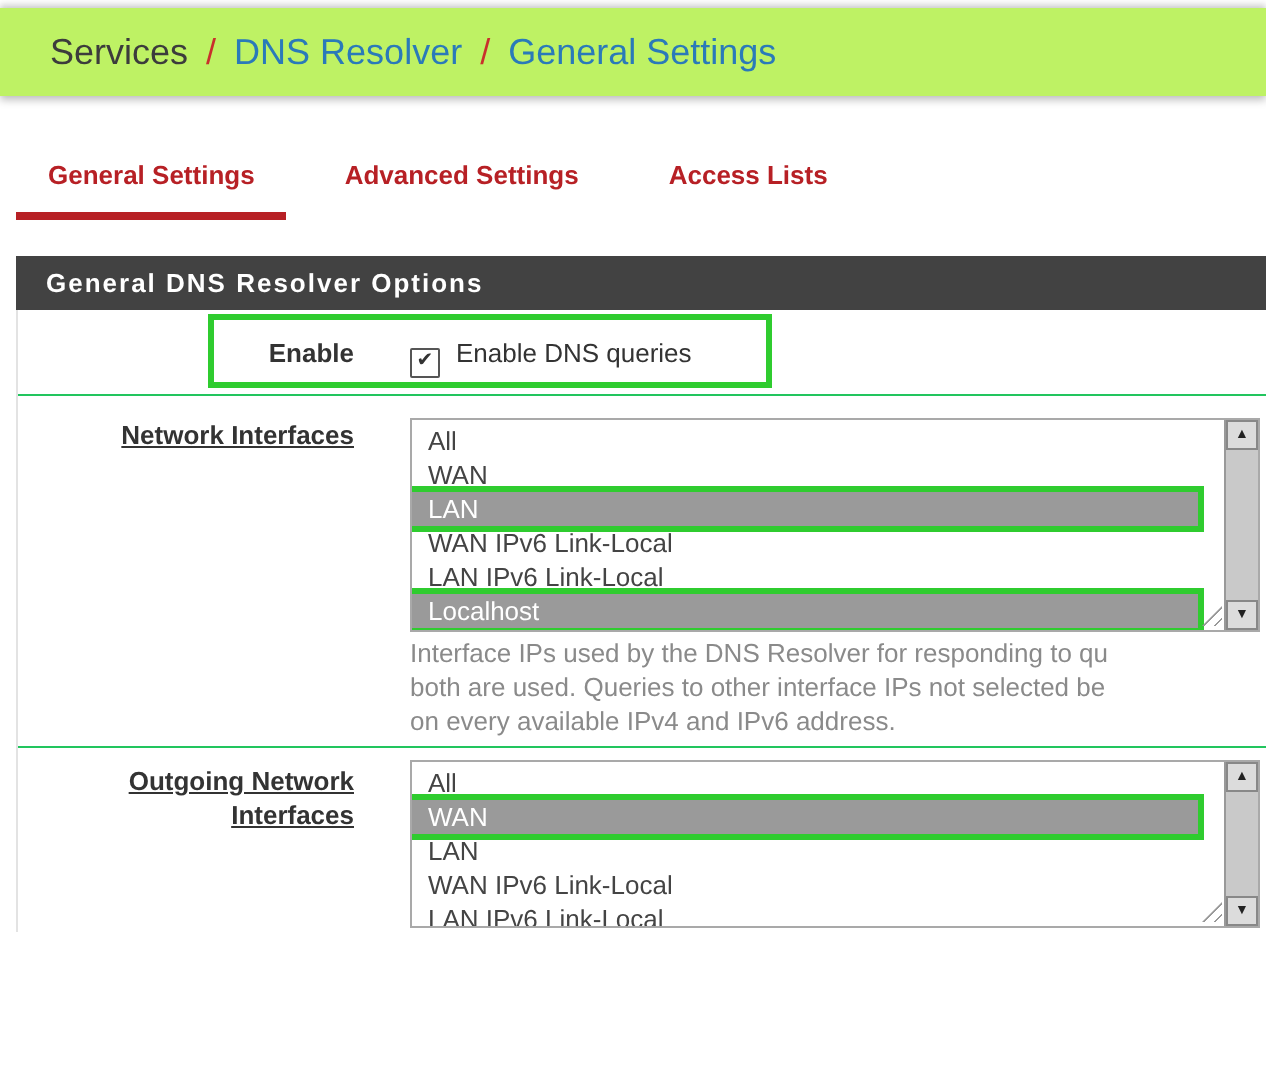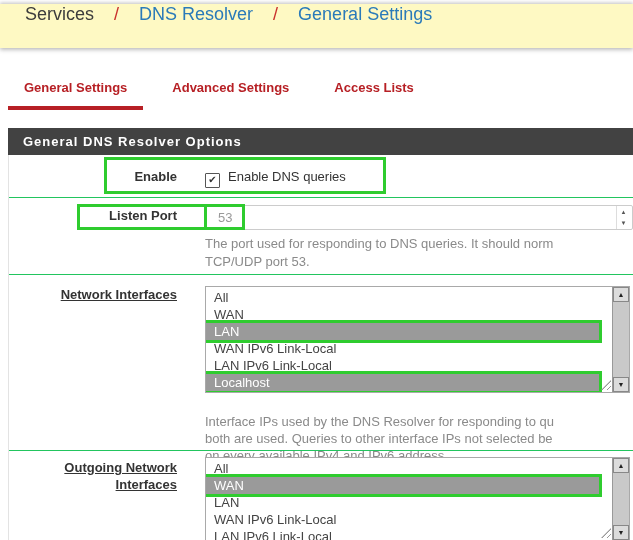--- a/index.html
+++ b/index.html
@@ -1,22 +1,22 @@
 <!DOCTYPE html>
 <html><head>
 <meta charset="utf-8">
 <style>
   html,body{margin:0;padding:0;background:#fff;}
   .page{position:relative;width:633px;height:540px;overflow:hidden;background:#fff;
         font-family:"Liberation Sans",sans-serif;color:#333;}
 
   
-  .crumb{position:absolute;top:4px;left:0;right:0;height:44px;background:#fef9c3;
+  .crumb{position:absolute;top:4px;left:0;right:0;height:44px;background:#bef264;
          box-shadow:0 2px 4px rgba(0,0,0,.25),0 -2px 3px rgba(0,0,0,.15);
-         display:flex;padding-left:25px;font-size:18px;gap:11px;}
+         display:flex;align-items:center;padding-left:25px;font-size:18px;}
   .crumb .plain{color:#3c3c3c;}
   .crumb .sep{color:#c9302c;margin:0 9px;}
   .crumb .link{color:#2a7ab9;cursor:pointer;}
 
   
   .tabs{position:absolute;top:80px;left:8px;display:flex;}
   .tab{font-size:13px;font-weight:bold;color:#b72025;padding:0 16px 11px;margin-right:13px;cursor:pointer;}
   .tab.active{border-bottom:4px solid #b72025;}
 
   
@@ -49,21 +49,21 @@
 
   
   .port-input{display:block;box-sizing:border-box;margin-top:7px;height:25px;width:100%;
               border:1px solid #ccc;border-radius:2px;padding:0 0 0 12px;color:#999;
               font-size:13px;background:#fff;outline:none;font-family:"Liberation Sans",sans-serif;}
   .spin{position:absolute;top:8px;right:3px;width:13px;height:23px;display:flex;flex-direction:column;
         border-left:1px solid #ddd;background:#fff;}
   .spin span{flex:1;display:flex;align-items:center;justify-content:center;font-size:6px;color:#555;cursor:pointer;}
 
   .help{color:#8a8a8a;font-size:13px;line-height:18px;white-space:nowrap;margin-top:5px;}
-  .help.tight{line-height:17px;margin-top:20px;}
+  .help.tight{line-height:17px;margin-top:2px;}
 
   
   .listbox{position:relative;box-sizing:border-box;border:1px solid #a9a9a9;background:#fff;
            margin-right:3px;overflow:hidden;padding-top:2px;}
   .row-net .listbox{height:107px;margin-top:11px;}
   .row-out .listbox{height:84px;margin-top:6px;}
   .opt{height:17px;line-height:17px;padding-left:8px;font-size:13px;color:#444;
        margin-right:30px;cursor:pointer;white-space:nowrap;}
   .opt.sel{background:#9a9a9a;color:#fff;position:relative;z-index:2;outline:3px solid #2fcc2f;}
 
@@ -111,36 +111,20 @@
     <div class="panel-bd">
 
       <div class="frow row-enable">
         <div class="col-l">Enable</div>
         <div class="col-c">
           <span class="cb"><span>✔</span></span><span class="cb-label">Enable DNS queries</span>
         </div>
         <div class="hl hl-enable"></div>
       </div>
 
-      <div class="frow row-listen">
-        <div class="col-l">Listen Port</div>
-        <div class="col-c">
-          <input class="port-input" type="text" value="53" style="">
-          <div class="spin">
-            <span>▲</span>
-            <span>▼</span>
-          </div>
-          <div class="help">
-            <div>The port used for responding to DNS queries. It should norm</div>
-            <div>TCP/UDP port 53.</div>
-          </div>
-        </div>
-        <div class="hl hl-label"></div>
-        <div class="hl hl-value"></div>
-      </div>
 
       <div class="frow row-net">
         <div class="col-l"><span class="ul">Network Interfaces</span></div>
         <div class="col-c">
           <div class="listbox">
             <div class="opt">All</div>
             <div class="opt">WAN</div>
             <div class="opt sel">LAN</div>
             <div class="opt">WAN IPv6 Link-Local</div>
             <div class="opt">LAN IPv6 Link-Local</div>

